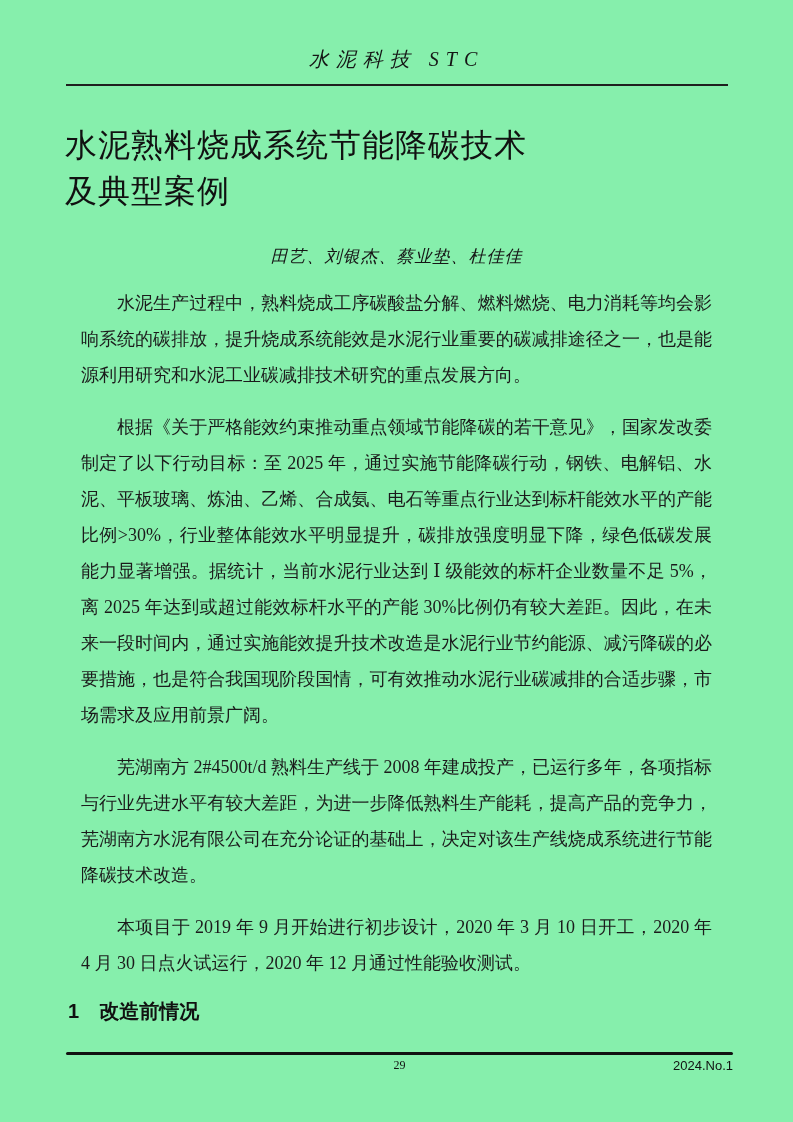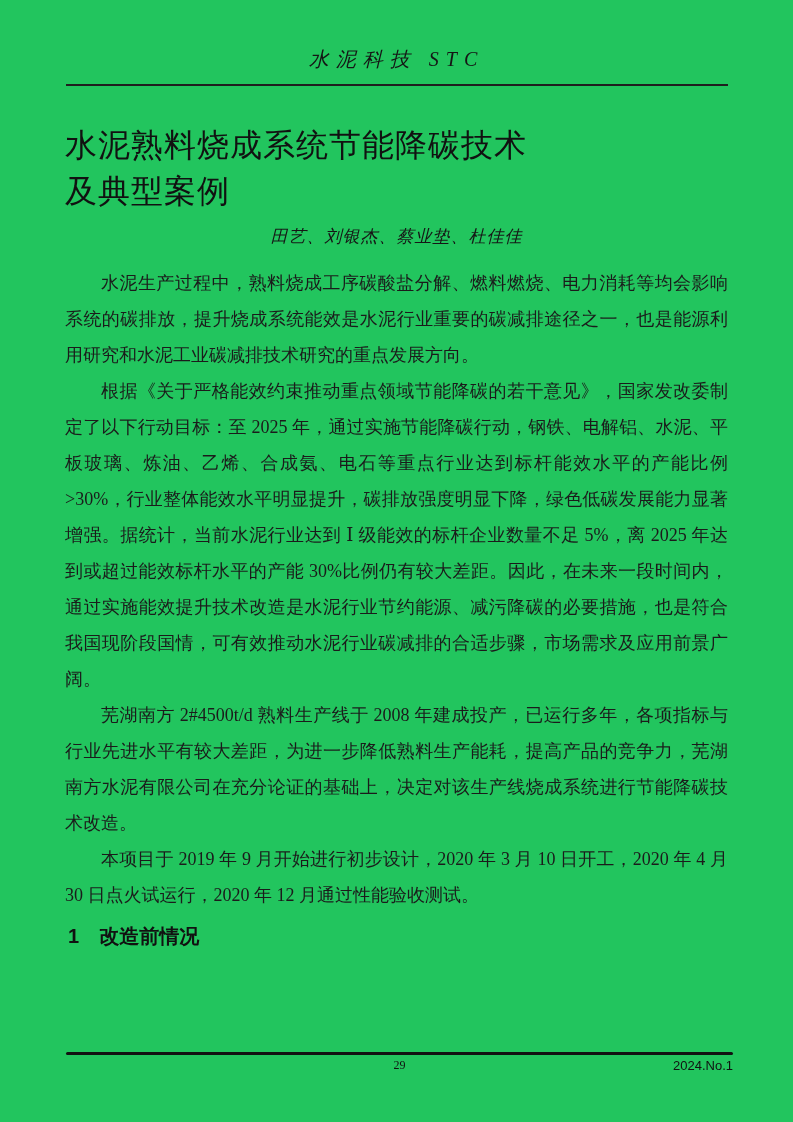--- a/index.html
+++ b/index.html
@@ -1,19 +1,19 @@
 <!DOCTYPE html>
 <html><head>
 <meta charset="utf-8">
 <style>
   html, body { margin:0; padding:0; background:#ffffff; }
   .page {
     position:relative;
     width:793px; height:1122px;
-    background:#22c55e;
+    background:#86efac;
     color:#1c1c1c;
     overflow:hidden;
     font-family:"Liberation Serif","DejaVu Serif",serif;
   }
   .journal-header {
     position:absolute; top:46px; left:0; width:100%;
     text-align:center;
     font-family:"Liberation Serif","DejaVu Serif",serif;
     font-style:italic;
     font-size:20px; line-height:26px;
@@ -30,35 +30,35 @@
   }
   .title-line {
     text-align:left;
     font-family:"Liberation Sans","DejaVu Sans",sans-serif;
     font-weight:normal;
     font-size:32px; line-height:46px;
     letter-spacing:1px;
     color:#111;
   }
   .authors {
-    margin-top:12px;
+    margin-top:32px;
     text-align:center;
     font-style:italic;
     font-size:17px; line-height:22px;
     letter-spacing:1px;
     color:#161616;
   }
   .affiliation {
     text-align:center;
     font-style:italic;
     font-size:17px; line-height:24px;
     color:#161616;
   }
   .body-text p {
-    margin:0;
+    margin:16px;
     font-size:18px;
     line-height:36px;
     text-align:justify;
     text-indent:2em;
     color:#1b1b1b;
   }
   .body-text p.first-para { margin-top:17px; }
   .section-heading {
     margin:9px 0 4px 0;
     font-family:"Liberation Sans","DejaVu Sans",sans-serif;

